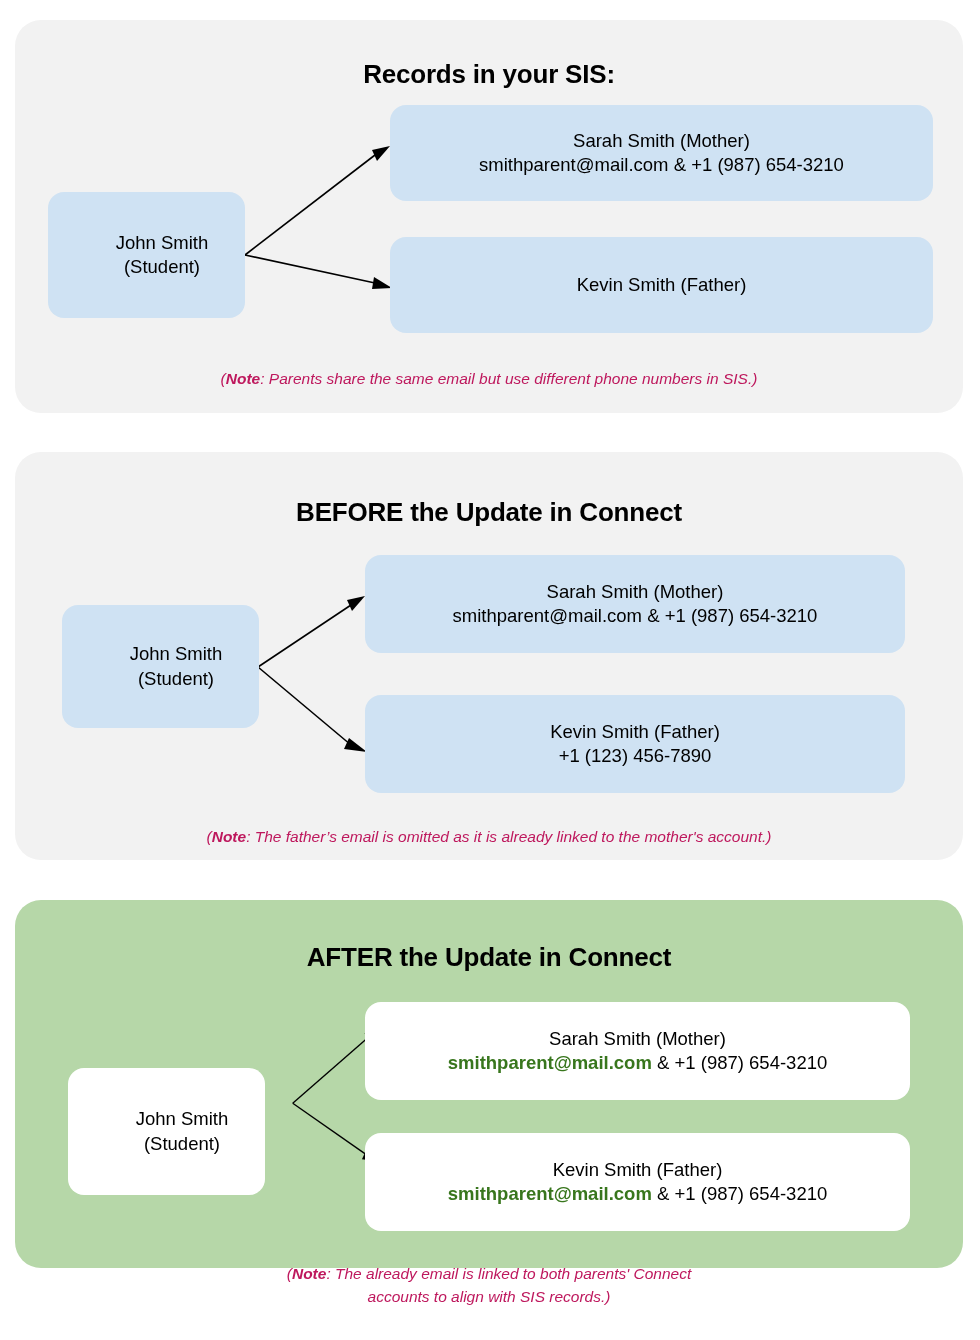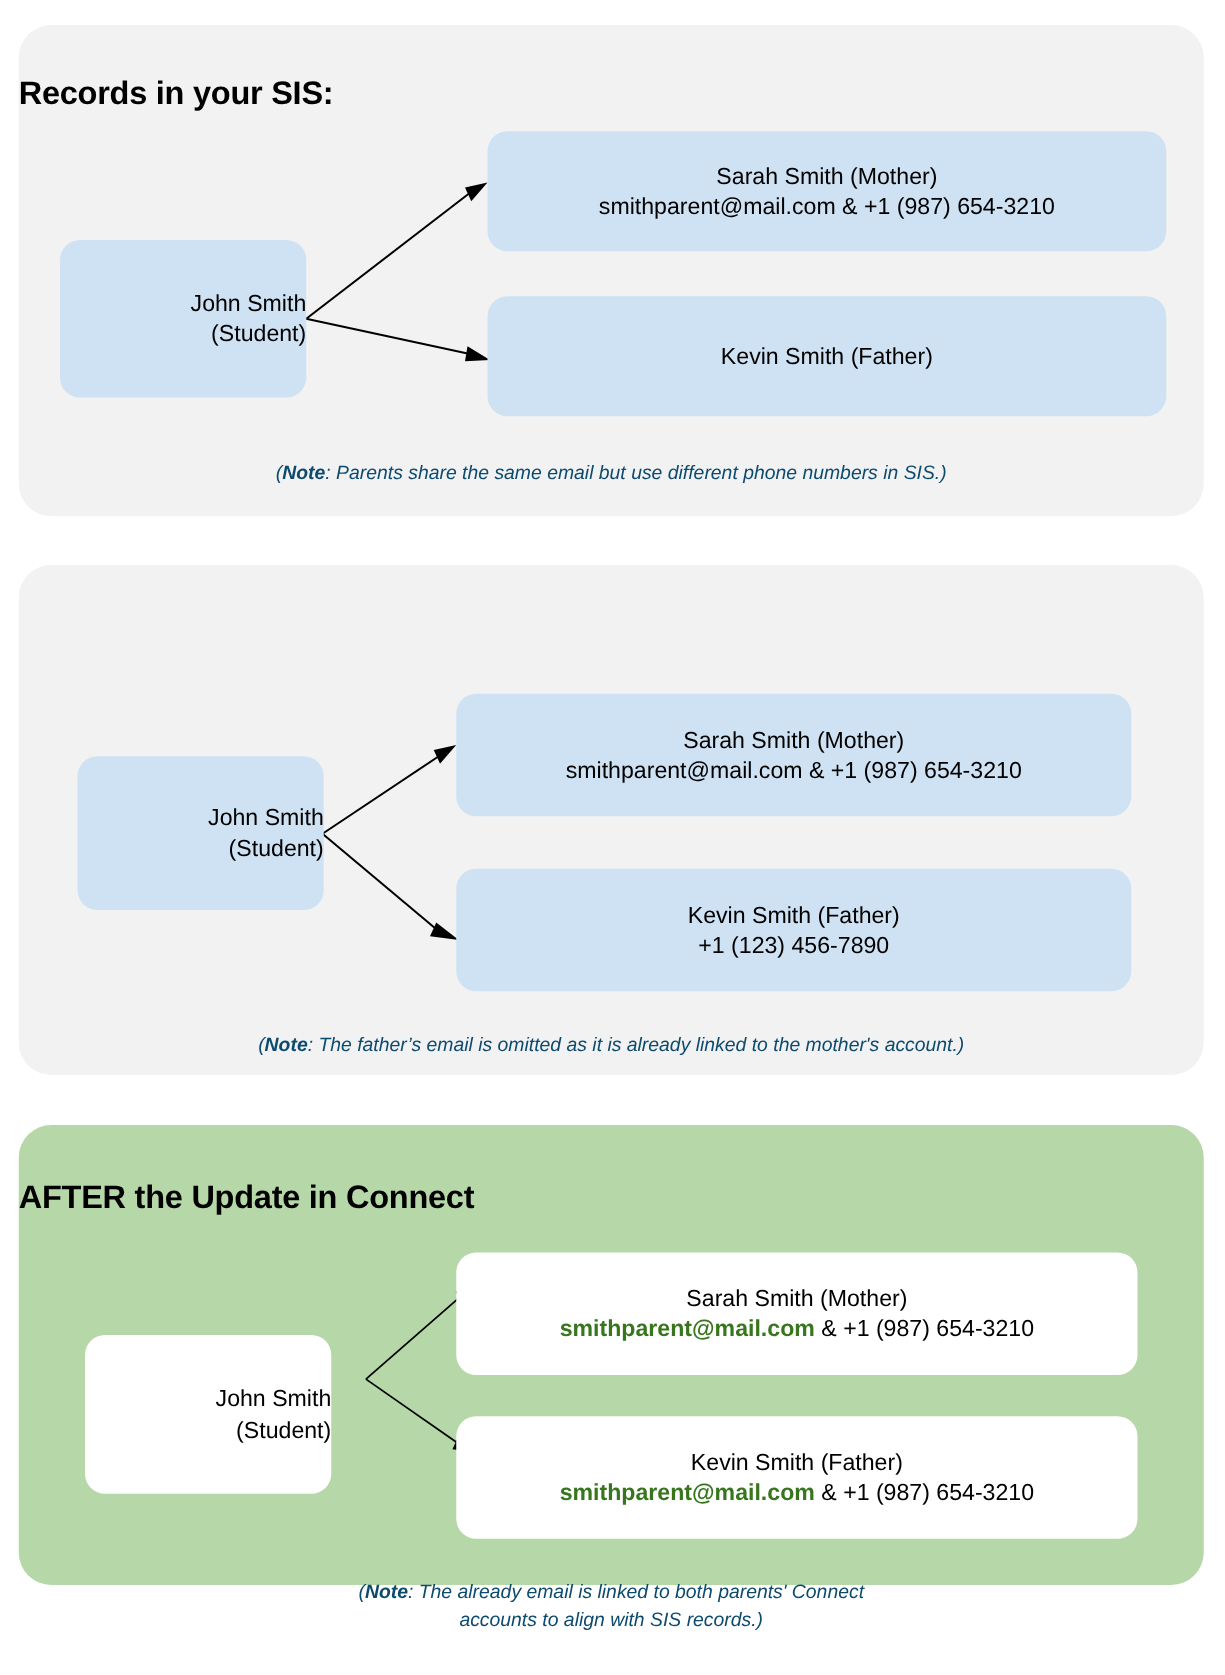--- a/index.html
+++ b/index.html
@@ -25,21 +25,21 @@
   .panel.green { background: #b6d7a8; }
 
   #panel-sis    { left: 15px;  top: 20px;   width: 948px; height: 393px; }
   #panel-before { left: 15px;  top: 452px;  width: 948px; height: 408px; }
   #panel-after  { left: 15px;  top: 900px;  width: 948px; height: 368px; }
 
   .panel-title {
     position: absolute;
     left: 0;
     width: 100%;
-    text-align: left;
+    text-align: center;
     font-weight: bold;
     font-size: 26px;
     letter-spacing: -0.2px;
     color: #000;
   }
   #panel-sis .panel-title    { top: 39px; }
   #panel-before .panel-title { top: 45px; }
   #panel-after  .panel-title { top: 42px; }
 
   .node {
@@ -49,41 +49,41 @@
     display: flex;
     flex-direction: column;
     justify-content: center;
     line-height: 1.32;
     font-size: 18.5px;
   }
   .node.blue  { background: #cfe2f3; }
   .node.white { background: #ffffff; }
 
   .node.student {
-    align-items: flex-end;
+    align-items: center;
     padding-left: 31px;
     text-align: left;
   }
   .node.parent {
     align-items: center;
     text-align: left;
   }
   .node .ln { display: block; white-space: nowrap; }
 
   .email-hl { color: #38761d; font-weight: bold; }
 
   .note {
     position: absolute;
     left: 0;
     width: 100%;
     text-align: center;
     font-style: italic;
     font-size: 15.5px;
     line-height: 1.5;
-    color: #0c4a6e;
+    color: #be185d;
   }
   .note b { font-weight: bold; font-style: italic; }
 
   .arrows {
     position: absolute;
     left: 0; top: 0;
     width: 948px; height: 100%;
     pointer-events: none;
     overflow: visible;
   }
@@ -120,20 +120,21 @@
     <span class="ln">Kevin Smith (Father)</span>
   </div>
 
   <div class="note" style="top:347px;">
     <span>(</span><b>Note</b><span>: Parents share the same email but use different phone numbers in SIS.)</span>
   </div>
 </div>
 
 <div class="panel grey" id="panel-before">
 
+  <div class="panel-title">BEFORE the Update in Connect</div>
 
   <svg class="arrows" viewBox="0 0 948 408">
     <g stroke="#000000" stroke-width="1.6" fill="none">
       <line x1="243" y1="215" x2="336" y2="153"></line>
       <line x1="243" y1="215" x2="336" y2="293"></line>
     </g>
     <polygon points="350,144 332,148 337,159" fill="#000000"></polygon>
     <polygon points="352,300 334,286 329,297" fill="#000000"></polygon>
   </svg>
 

